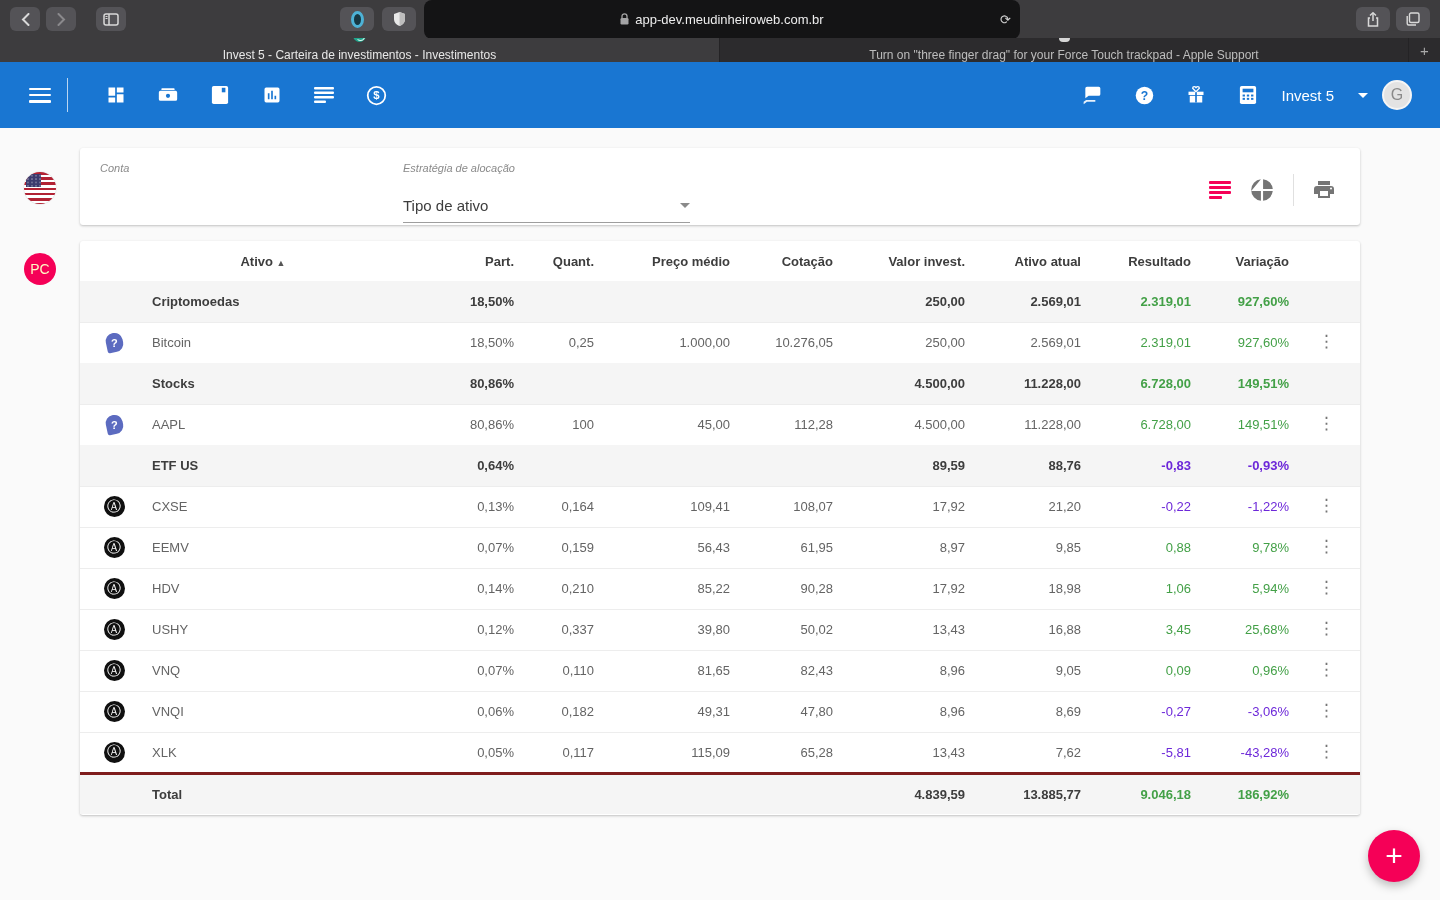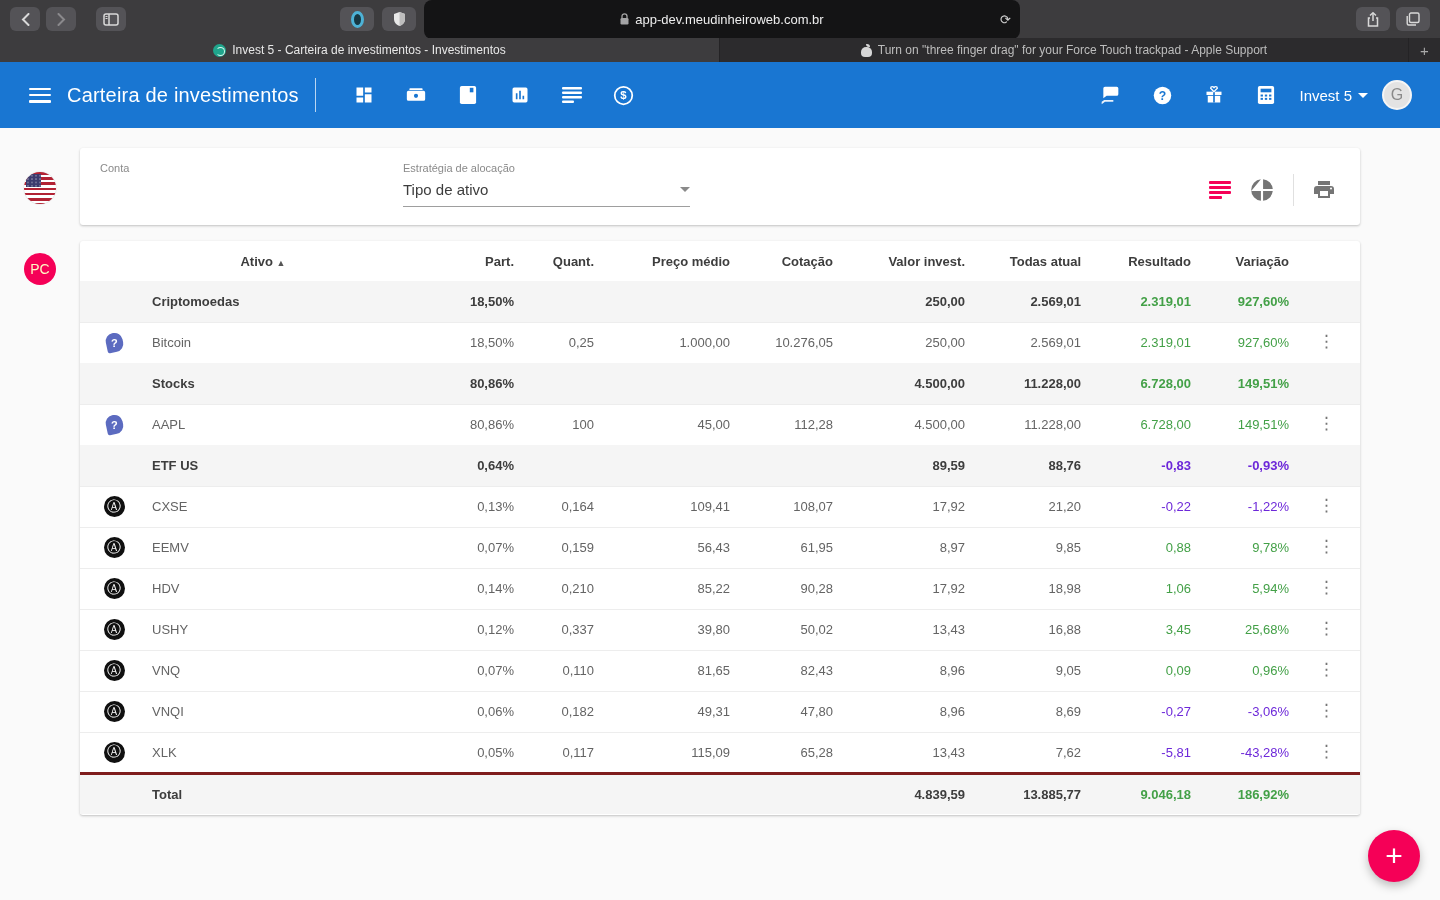--- a/index.html
+++ b/index.html
@@ -12,54 +12,54 @@
   .tb-btn.dim { color:#8a898c; }
   .tb-center { position:absolute; left:340px; width:680px; display:flex; align-items:center; }
   .ext-btn { width:34px; height:24px; border:none; border-radius:6px; background:#545357; margin-right:8px; display:flex; align-items:center; justify-content:center; }
   .ext-oval { width:13px; height:17px; border:3px solid #4db2d6; border-radius:50%; background:#173742; }
   .urlbar { flex:1; height:39px; background:#141415; border-radius:8px; display:flex; align-items:center; justify-content:center; color:#ededed; font-size:13px; position:relative; }
   .urlbar .lock { margin-right:6px; opacity:.8; }
   .urlbar .reload { position:absolute; right:9px; color:#cfcfcf; font-size:13px; }
   .tb-right { position:absolute; right:10px; display:flex; }
 
   .tabbar { position:absolute; top:38px; left:0; width:1440px; height:24px; background:#2c2b2d; display:flex; }
-  .tab { height:24px; display:flex; align-items:center; justify-content:center; font-size:12px; color:#cfcfcf; gap:6px; overflow:hidden; white-space:nowrap; }
+  .tab { height:24px; display:flex; align-items:center; justify-content:flex-end; font-size:12px; color:#cfcfcf; gap:6px; overflow:hidden; white-space:nowrap;flex-direction:column; }
   .tab.active { background:#3d3c3e; color:#e8e8e8; }
   .tab.inactive { border-left:1px solid #242325; color:#bdbdbd; }
   .newtab { width:32px; height:24px; background:#2c2b2d; border:none; color:#a9a9a9; font-size:15px; border-left:1px solid #242325; }
   .favicon { width:13px; height:13px; border-radius:50%; background:#1fa58c; position:relative; flex:none; }
   .favicon::after { content:""; position:absolute; left:3px; top:3px; width:7px; height:7px; border-radius:50%; border:1.5px solid #d9f7ee; border-left-color:transparent; }
   .apple-ic { width:11px; height:13px; position:relative; flex:none; }
   .apple-ic::before { content:""; position:absolute; bottom:0; left:0; width:11px; height:10px; background:#d6d6d6; border-radius:5px 5px 4px 4px; }
   .apple-ic::after { content:""; position:absolute; top:0; left:5px; width:4px; height:3px; background:#d6d6d6; border-radius:0 4px 0 4px; }
 
   
   .appbar { position:absolute; top:62px; left:0; width:1440px; height:66px; background:#1976d2; display:flex; align-items:center; color:#fff; }
   .hamburger { width:22px; height:15px; display:flex; flex-direction:column; justify-content:space-between; margin:0 0 0 29px; cursor:pointer; }
   .hamburger span { height:2.5px; background:#fff; border-radius:1px; }
   .app-title { font-size:20px; margin-left:16px; font-weight:400; letter-spacing:.2px; }
   .vdiv { width:1px; height:34px; background:rgba(255,255,255,.7); margin:0 22px 0 16px; }
   .nav-ic { width:52px; height:40px; display:flex; align-items:center; justify-content:center; cursor:pointer; }
   .appbar-right { position:absolute; right:28px; display:flex; align-items:center; gap:14px; }
   .appbar-right .nav-ic { width:38px; }
-  .acct { font-size:15px; display:flex; align-items:center; gap:6px; cursor:pointer; }
+  .acct { font-size:15px; display:flex; align-items:center; gap:24px; cursor:pointer; }
   .caret-dn { width:0; height:0; border-left:5px solid transparent; border-right:5px solid transparent; border-top:5px solid #fff; }
   .avatar { width:30px; height:30px; border-radius:50%; background:#e3e3e3; color:#8a8a8a; font-size:16px; display:flex; align-items:center; justify-content:center; border:2px solid #f5f5f5; }
 
   
   .page { position:absolute; top:128px; left:0; width:1440px; height:772px; background:#fafafa; }
   .side-float { position:absolute; left:24px; top:44px; display:flex; flex-direction:column; gap:49px; align-items:center; }
   .flag { width:32px; height:32px; border-radius:50%; overflow:hidden; position:relative; background:repeating-linear-gradient(180deg,#b22234 0 2.6px,#ffffff 2.6px 5.2px); box-shadow:0 0 1px rgba(0,0,0,.4); cursor:pointer; }
   .flag .canton { position:absolute; top:2px; left:2px; width:15px; height:13px; background:#3c3b6e; background-image:radial-gradient(#fff 22%, transparent 26%); background-size:4px 3.4px; }
   .pc-avatar { width:32px; height:32px; border-radius:50%; background:#f50057; color:#fef9c3; font-size:14px; display:flex; align-items:center; justify-content:center; cursor:pointer; }
 
   .card { position:absolute; left:80px; width:1280px; background:#fff; border-radius:3px; box-shadow:0 1px 3px rgba(0,0,0,.14), 0 1px 2px rgba(0,0,0,.10); }
   .filter-card { top:20px; height:77px; }
   .sel { position:absolute; top:14px; cursor:pointer; }
-  .sel .lbl { font-size:11px; color:#8a8a8a; margin-bottom:7px; }
+  .sel .lbl { font-size:11px; color:#8a8a8a; margin-bottom:23px;font-style:italic; }
   .sel .val { font-size:15px; color:#3d3d3d; padding-bottom:8px; border-bottom:1px solid #9e9e9e; display:flex; align-items:center; justify-content:space-between; }
   .sel .caret { width:0; height:0; border-left:5px solid transparent; border-right:5px solid transparent; border-top:5px solid #8a8a8a; }
   .sel1 { left:20px; width:290px; }
   .sel2 { left:323px; width:287px; }
   .filter-icons { position:absolute; right:24px; top:26px; display:flex; align-items:center; gap:18px; }
   .notes-ic { width:22px; height:18px; display:flex; flex-direction:column; justify-content:space-between; cursor:pointer; }
   .notes-ic span { height:3px; border-radius:1px; background:#f50057; }
   .notes-ic span:nth-child(4) { width:60%; }
   .icon-btn { cursor:pointer; display:flex; align-items:center; }
   .fdiv { width:1px; height:32px; background:#e0e0e0; }
@@ -157,21 +157,20 @@
   </div>
   <button class="newtab">+</button>
 </div>
 
 <div class="appbar">
   <div class="hamburger">
       <span></span>
       <span></span>
       <span></span>
     </div>
-  <div class="app-title">Carteira de investimentos</div>
   <div class="vdiv"></div>
 
   <div class="nav-ic">
     <svg width="20" height="20" viewBox="0 0 24 24">
         <path fill="#fff" d="M3 13h8V3H3v10zm0 8h8v-6H3v6zm10 0h8V11h-8v10zm0-18v6h8V3h-8z"></path>
       </svg>
   </div>
   <div class="nav-ic">
     <svg width="20" height="20" viewBox="0 0 24 24">
         <path fill="#fff" d="M21 7H3a2 2 0 0 0-2 2v8a2 2 0 0 0 2 2h18a2 2 0 0 0 2-2V9a2 2 0 0 0-2-2zm-9 8.5A2.5 2.5 0 1 1 14.5 13 2.5 2.5 0 0 1 12 15.5z"></path>
@@ -305,21 +304,21 @@
       </colgroup>
       <thead>
         <tr>
           <th></th>
           <th class="l"><span>Ativo</span> <span style="font-size:9px;color:#555;">▲</span></th>
           <th><span>Part.</span></th>
           <th><span>Quant.</span></th>
           <th><span>Preço médio</span></th>
           <th><span>Cotação</span></th>
           <th><span>Valor invest.</span></th>
-          <th><span>Todas atual</span></th>
+          <th><span>Ativo atual</span></th>
           <th><span>Resultado</span></th>
           <th><span>Variação</span></th>
           <th></th>
         </tr>
       </thead>
       <tbody>
           <tr class="group">
             <td class="c"></td>
             <td class="l">Criptomoedas</td>
             <td>18,50%</td>

